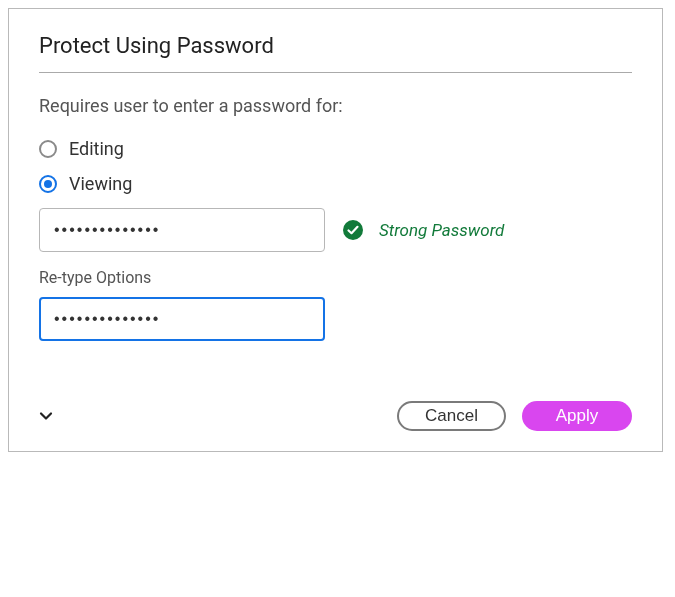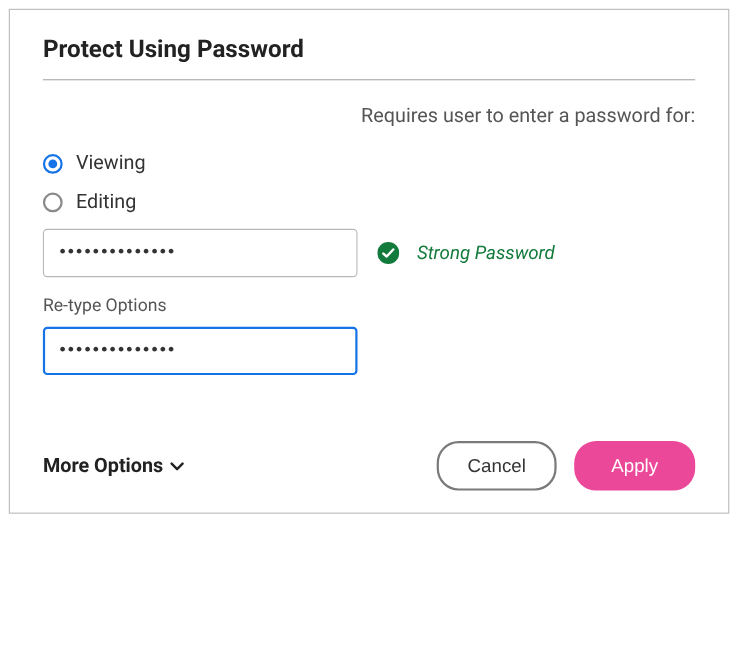--- a/index.html
+++ b/index.html
@@ -11,34 +11,33 @@
     height:597px;
   }
   .panel {
     border:1px solid #b9b9b9;
     width:655px;
     margin:8px;
     padding:24px 30px 20px 30px;
   }
   .title {
     font-size:22px;
-    font-weight:700;
+    font-weight:400;
     color:#222;
     margin:0 0 14px 0;
   }
   .hr {
     border:none;
     border-top:1px solid #aaa;
     margin:0 0 22px 0;
   }
   .subtitle {
     font-size:18px;
     color:#555;
     margin:0 0 22px 0;
-    text-align:right;
   }
   .radio-group { margin-bottom:12px; }
   .radio-row {
     display:flex;
     align-items:center;
     gap:12px;
     margin-bottom:14px;
     cursor:pointer;
   }
   .radio {
@@ -117,60 +116,60 @@
     font-size:18px;
     font-weight:700;
     color:#222;
     cursor:pointer;
   }
   .chevron {
     width:14px; height:14px;
   }
   .spacer { flex:1; }
   .btn {
-    height:45px;
+    height:30px;
     border-radius:20px;
     font-size:17px;
     padding:0 26px;
     cursor:pointer;
     display:inline-flex;
     align-items:center;
     justify-content:center;
   }
   .btn-cancel {
     background:#fff;
     color:#333;
     border:2px solid #7a7a7a;
     margin-right:16px;
   }
   .btn-apply {
-    background:#ec4899;
+    background:#d946ef;
     color:#fff;
     border:none;
     min-width:110px;
   }
 </style>
 </head>
 <body>
 
 <div class="panel">
 
   <h1 class="title">Protect Using Password</h1>
   <hr class="hr">
 
   <p class="subtitle">Requires user to enter a password for:</p>
 
   <div class="radio-group">
     <div class="radio-row">
+      <span class="radio unselected"></span>
+      <span class="radio-label">Editing</span>
+    </div>
+    <div class="radio-row">
       <span class="radio selected"></span>
       <span class="radio-label">Viewing</span>
-    </div>
-    <div class="radio-row">
-      <span class="radio unselected"></span>
-      <span class="radio-label">Editing</span>
     </div>
   </div>
 
   <div class="pw-row">
     <input type="password" class="pw-input" value="••••••••••••••" style="">
     <div class="strength">
       <svg class="check-icon" viewBox="0 0 20 20">
         <circle cx="10" cy="10" r="10" fill="#127a3a"></circle>
         <path d="M5.5 10.5 L8.5 13.2 L14.5 6.8" stroke="#fff" stroke-width="2.2" fill="none" stroke-linecap="round" stroke-linejoin="round"></path>
       </svg>
@@ -178,21 +177,20 @@
     </div>
   </div>
 
   <div class="field-label">Re-type Options</div>
   <div class="pw-row">
     <input type="password" class="pw-input focused" value="••••••••••••••" style="">
   </div>
 
   <div class="footer">
     <div class="more-options">
-      <span>More Options</span>
       <svg class="chevron" viewBox="0 0 14 14">
         <path d="M2 4.5 L7 9.5 L12 4.5" stroke="#222" stroke-width="2.2" fill="none" stroke-linecap="round" stroke-linejoin="round"></path>
       </svg>
     </div>
     <div class="spacer"></div>
     <button class="btn btn-cancel">Cancel</button>
     <button class="btn btn-apply">Apply</button>
   </div>
 
 </div>

